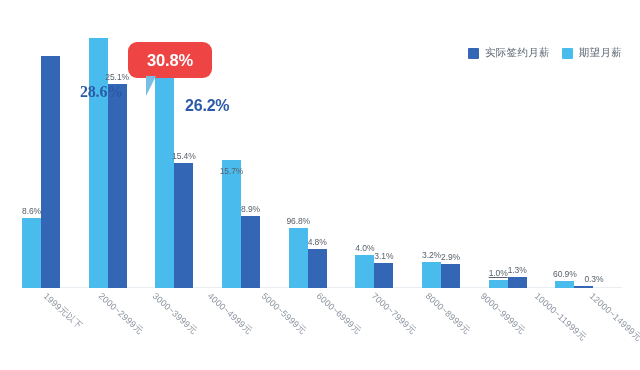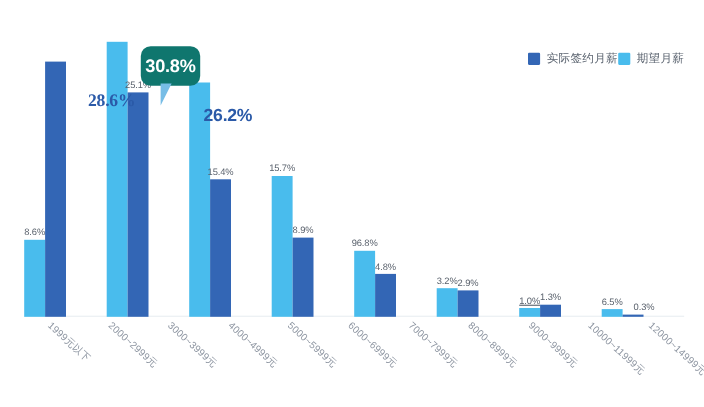--- a/index.html
+++ b/index.html
@@ -22,21 +22,21 @@
     height: 370px;
   }
 
   
   .legend {
     position: absolute;
     right: 18px;
     top: 45px;
     display: flex;
     align-items: center;
-    gap: 0;
+    gap: 12px;
     height: 16px;
   }
   .legend-item {
     display: flex;
     align-items: center;
     gap: 6px;
   }
   .legend-swatch {
     width: 11px;
     height: 11px;
@@ -118,23 +118,23 @@
     letter-spacing: -.2px;
   }
   #big-286 { left: 58px;  top: 65px; font-family: Liberation Serif, serif; }
   #big-262 { left: 163px; top: 79px; }
 
   
   .callout {
     position: absolute;
     left: 106px;
     top: 24px;
-    width: 54px;
+    width: 84px;
     height: 36px;
-    background: #0f766e;
+    background: #ef4444;
     border-radius: 9px;
     display: flex;
     align-items: center;
     justify-content: center;
   }
   .callout-text {
     color: #ffffff;
     font-size: 16.5px;
     font-weight: bold;
     letter-spacing: -.2px;
@@ -218,39 +218,49 @@
             <div class="bar expect" style="height: 212.981px; background: rgb(73, 188, 237);"></div>
           </div>
           <div class="bar-wrap">
             <div class="bar actual" style="height: 125.187px; background: rgb(51, 102, 181);"></div>
             <div class="bar-label" style="bottom: 127.187px;">15.4%</div>
           </div>
         </div>
         <div class="group">
           <div class="bar-wrap">
             <div class="bar expect" style="height: 127.626px; background: rgb(73, 188, 237);"></div>
-            <div class="bar-label" style="bottom: 131px; margin-top: 42px;">15.7%</div>
+            <div class="bar-label" style="bottom: 112px; margin-top: 42px;">15.7%</div>
           </div>
           <div class="bar-wrap">
             <div class="bar actual" style="height: 72.3484px; background: rgb(51, 102, 181);"></div>
             <div class="bar-label" style="bottom: 74.3484px; margin-top: 12px;">8.9%</div>
           </div>
         </div>
         <div class="group">
           <div class="bar-wrap">
             <div class="bar expect" style="height: 60.1548px; background: rgb(73, 188, 237);"></div>
             <div class="bar-label" style="bottom: 62.1548px;">96.8%</div>
           </div>
           <div class="bar-wrap">
             <div class="bar actual" style="height: 39.0194px; background: rgb(51, 102, 181);"></div>
             <div class="bar-label" style="bottom: 41.0194px; margin-top: 48px;">4.8%</div>
           </div>
         </div>
         <div class="group">
           <div class="bar-wrap">
+            <div class="bar expect" style="height: 32.5161px; background: rgb(73, 188, 237);"></div>
+            <div class="bar-label" style="bottom: 34.5161px;">4.0%</div>
+          </div>
+          <div class="bar-wrap">
+            <div class="bar actual" style="height: 25.2px; background: rgb(51, 102, 181);"></div>
+            <div class="bar-label" style="bottom: 27.2px;">3.1%</div>
+          </div>
+        </div>
+        <div class="group">
+          <div class="bar-wrap">
             <div class="bar expect" style="height: 26.0129px; background: rgb(73, 188, 237);"></div>
             <div class="bar-label" style="bottom: 28.0129px;">3.2%</div>
           </div>
           <div class="bar-wrap">
             <div class="bar actual" style="height: 23.5742px; background: rgb(51, 102, 181);"></div>
             <div class="bar-label" style="bottom: 25.5742px;">2.9%</div>
           </div>
         </div>
         <div class="group">
           <div class="bar-wrap">
@@ -258,21 +268,21 @@
             <div class="bar-label" style="bottom: 10.129px; text-decoration: underline;">1.0%</div>
           </div>
           <div class="bar-wrap">
             <div class="bar actual" style="height: 10.5677px; background: rgb(51, 102, 181);"></div>
             <div class="bar-label" style="bottom: 12.5677px;">1.3%</div>
           </div>
         </div>
         <div class="group">
           <div class="bar-wrap">
             <div class="bar expect" style="height: 7.31613px; background: rgb(73, 188, 237);"></div>
-            <div class="bar-label" style="bottom: 9.31613px;">6.5%</div>
+            <div class="bar-label" style="bottom: 9.31613px;">60.9%</div>
           </div>
           <div class="bar-wrap">
             <div class="bar actual" style="height: 2.43871px; background: rgb(51, 102, 181);"></div>
             <div class="bar-label" style="bottom: 4.43871px; padding-left: 20px;">0.3%</div>
           </div>
         </div>
       </div>
 
     <div class="big-label" id="big-286">28.6%</div>
     <div class="big-label" id="big-262">26.2%</div>

